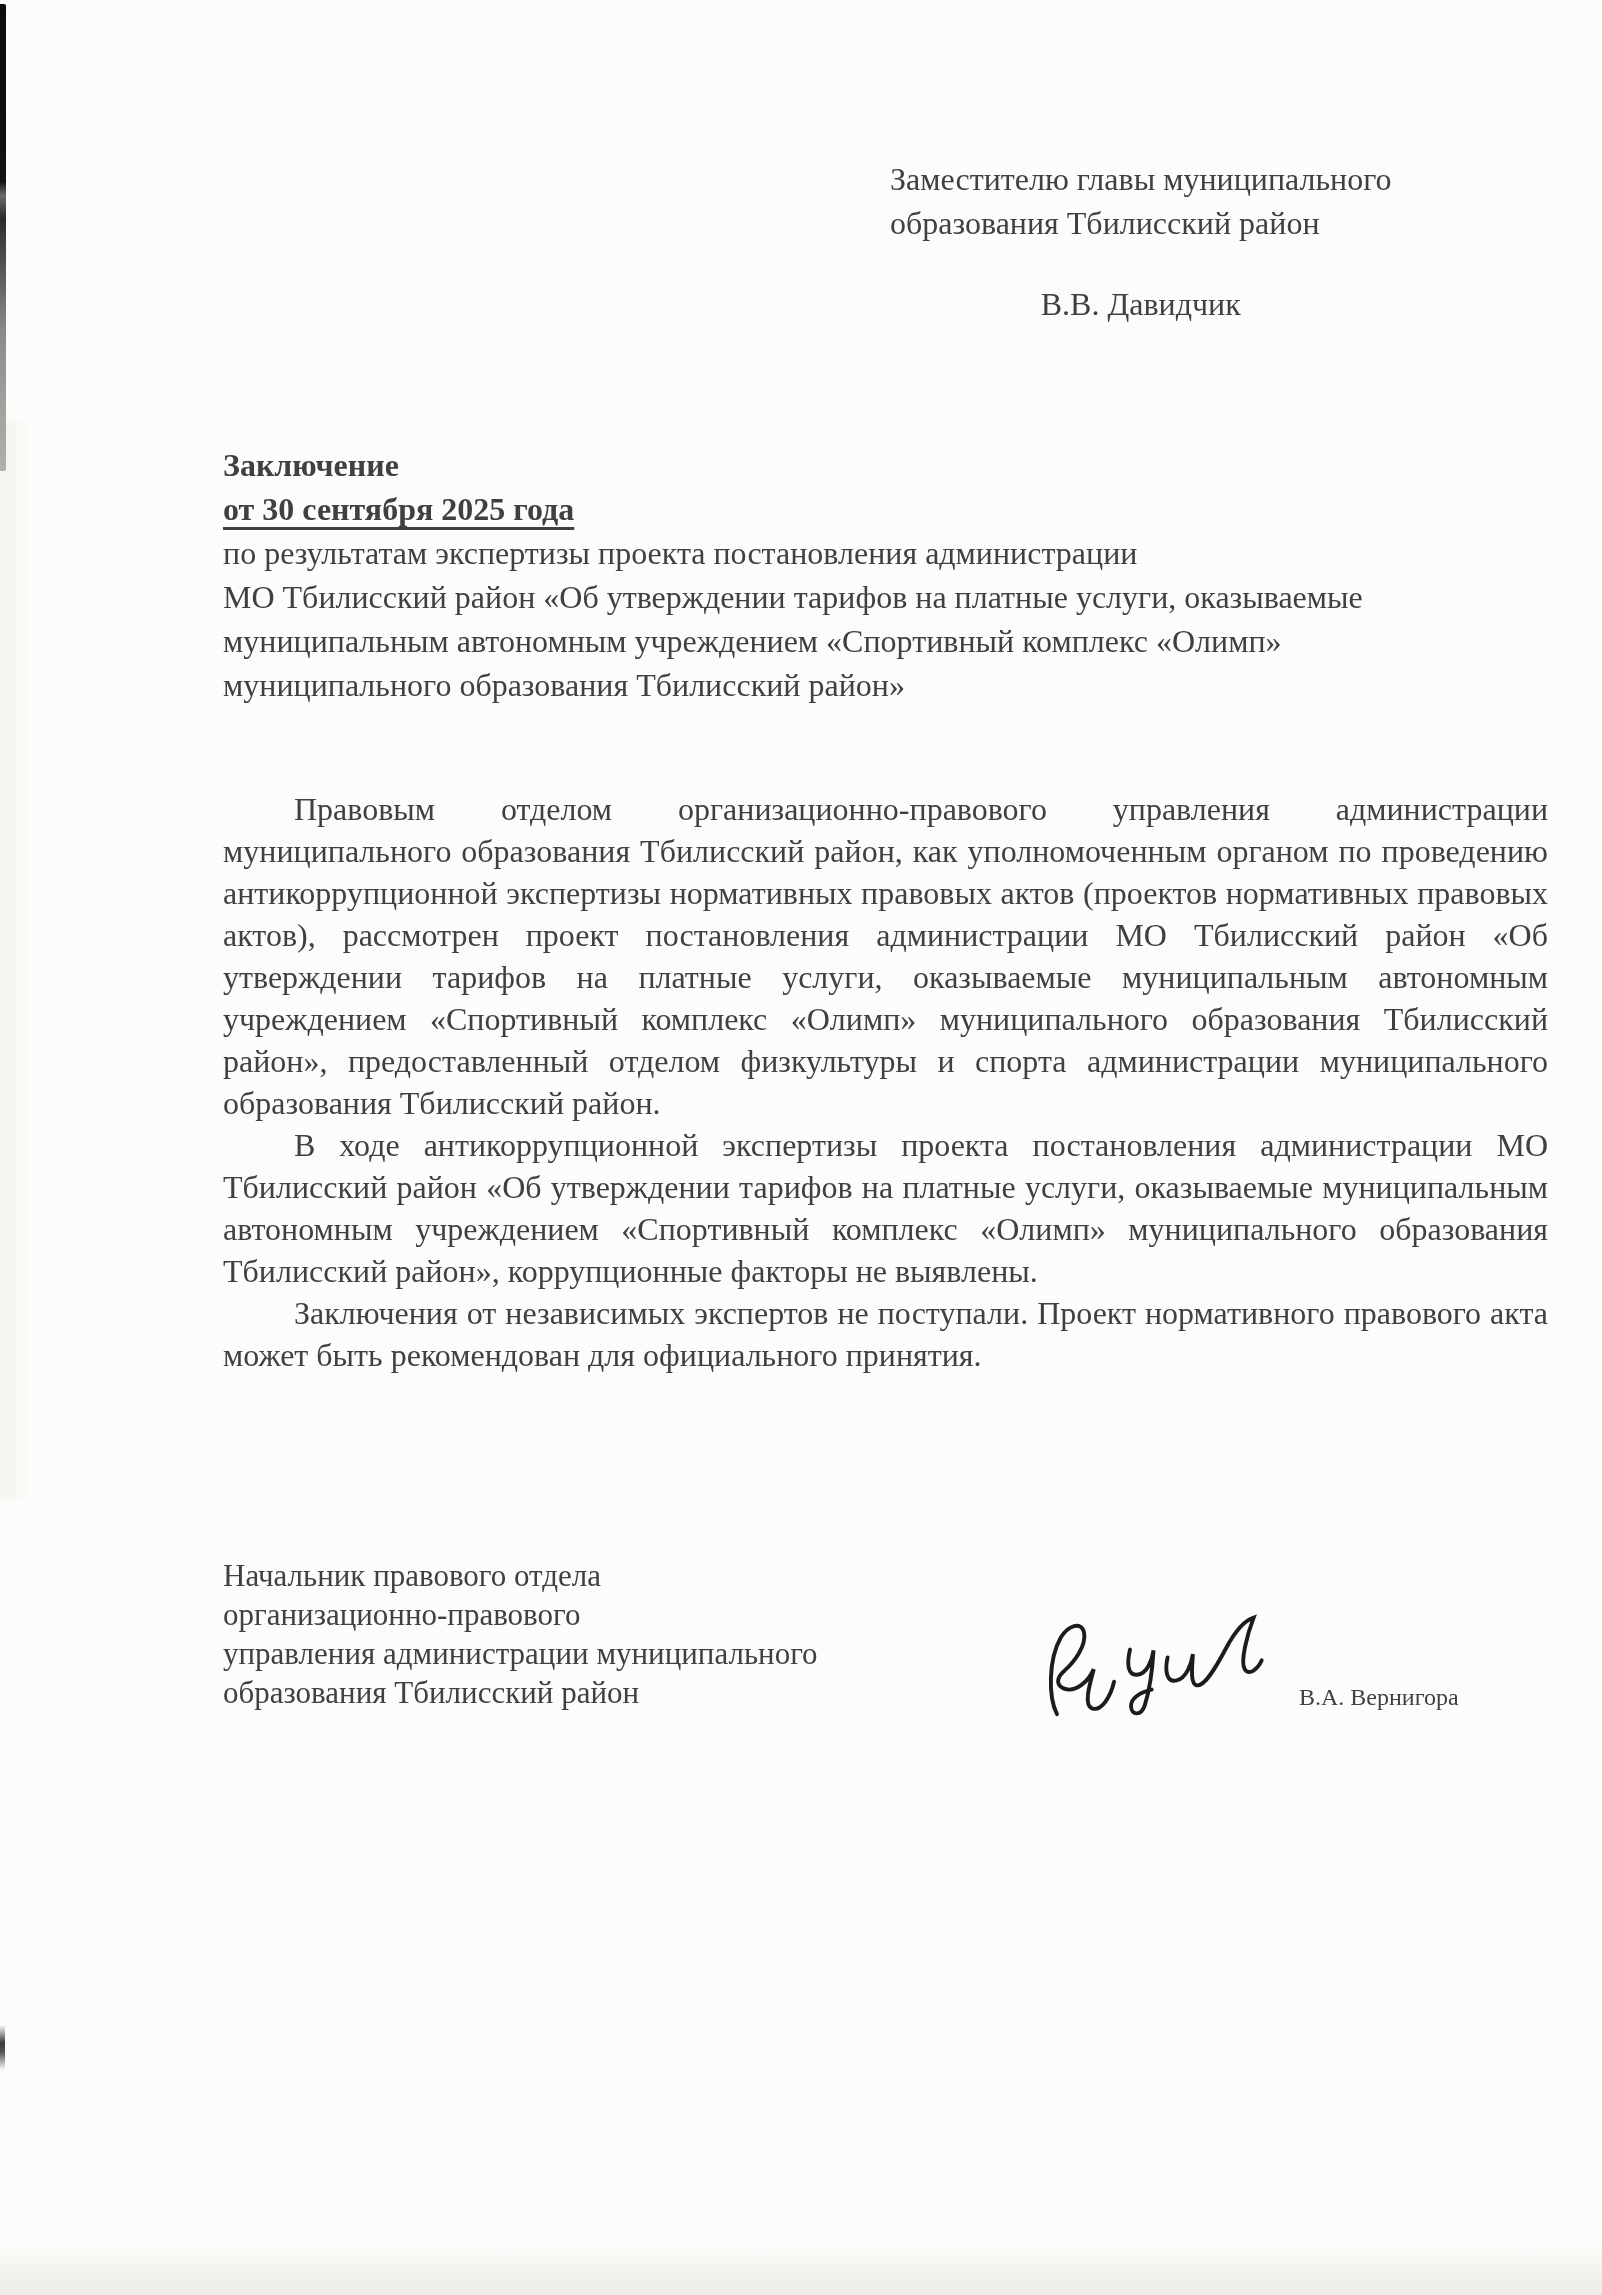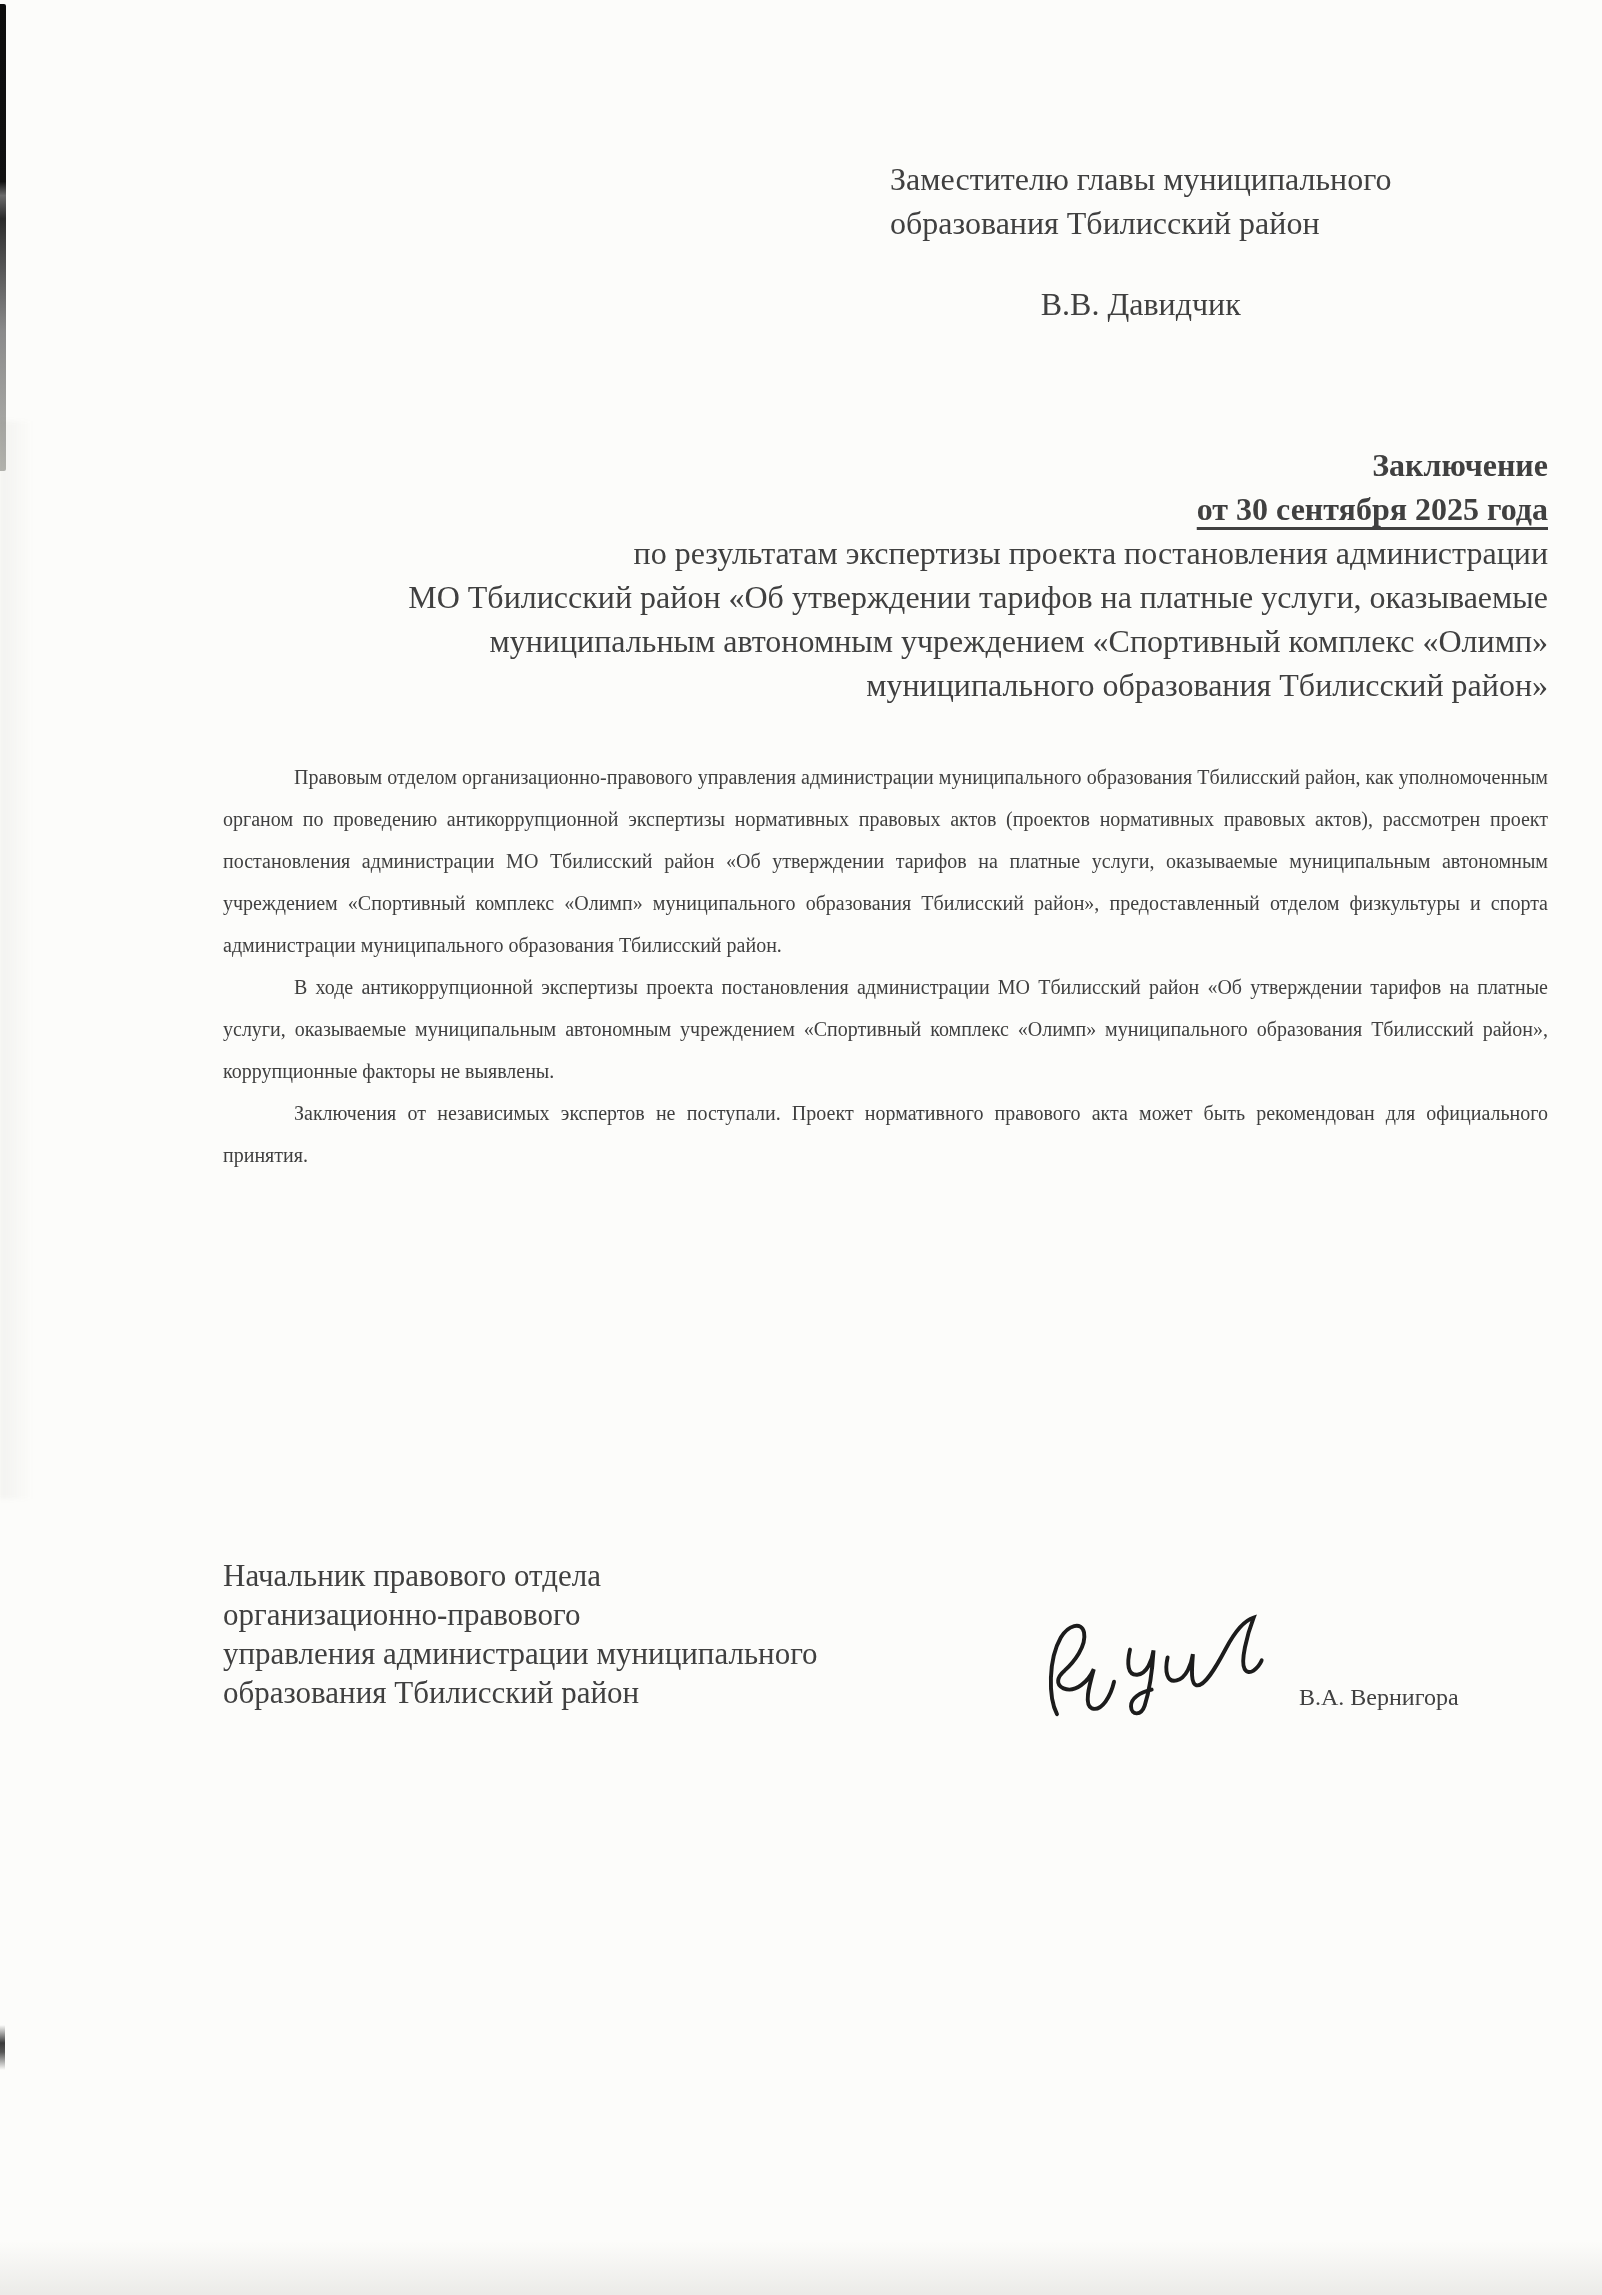--- a/index.html
+++ b/index.html
@@ -33,32 +33,32 @@
     background:linear-gradient(to top, rgba(130,128,120,0.14), rgba(130,128,120,0));
   }
   
   .recipient{
     position:absolute;left:890px;top:157px;
     font-size:32px;line-height:44px;white-space:nowrap;
   }
   .recipient .addressee-name{margin-top:37px;text-align:center;}
   .title-block{
     position:absolute;left:223px;top:443px;width:1325px;
-    text-align:right;font-size:32px;line-height:44px;
+    text-align:left;font-size:32px;line-height:44px;
   }
   .title-heading{font-weight:bold;}
   .title-date{
     font-weight:bold;
     text-decoration:underline;
     text-decoration-thickness:2.9px;
     text-underline-offset:6.9px;
   }
   .body-block{
-    position:absolute;left:223px;top:756px;width:1325px;
-    font-size:20px;line-height:42px;text-align:justify;
+    position:absolute;left:223px;top:788px;width:1325px;
+    font-size:32px;line-height:42px;text-align:justify;
   }
   .body-block p{margin:0;text-indent:71px;hyphens:none;}
   .sig-block{
     position:absolute;left:223px;top:1556px;
     font-size:31px;line-height:39px;white-space:nowrap;
   }
   .signature-svg{
     position:absolute;left:1041px;top:1615px;width:223px;height:106px;
     transform:rotate(-3deg);
   }

